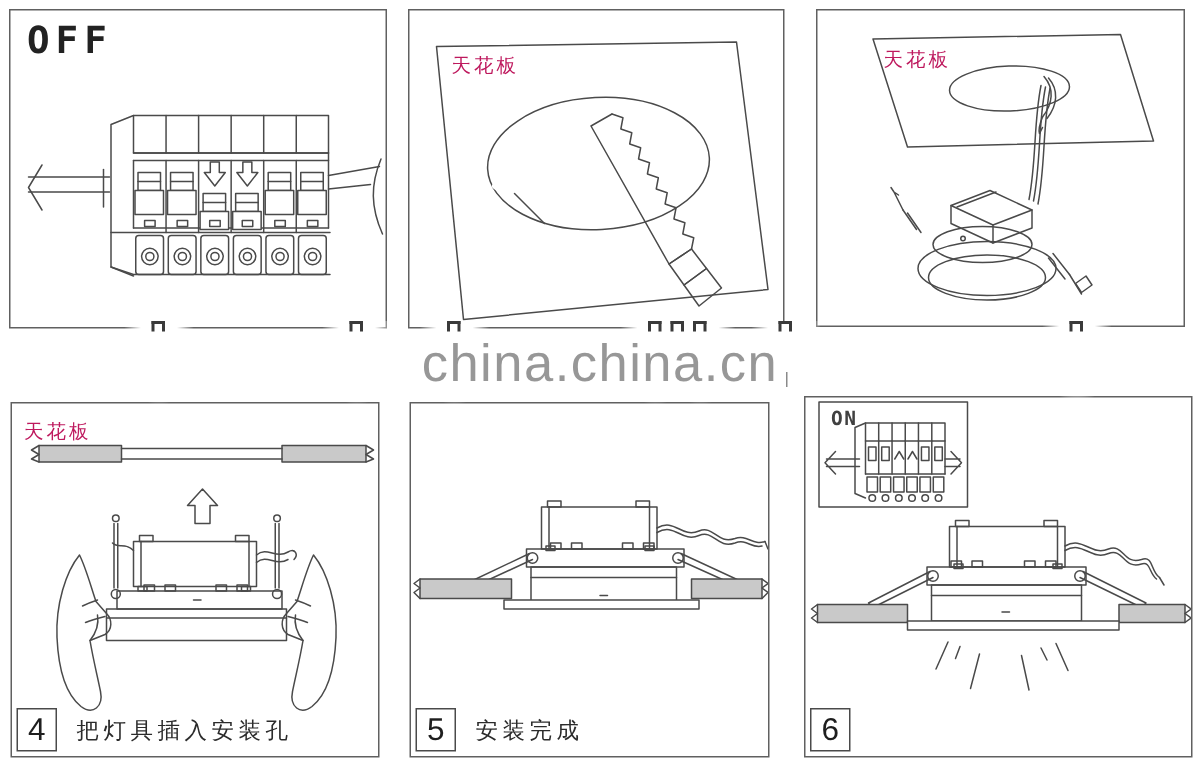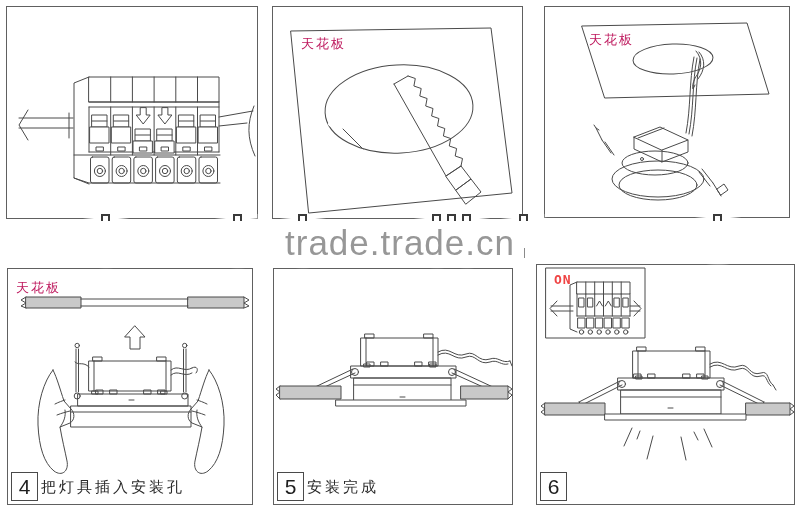--- a/index.html
+++ b/index.html
@@ -5,40 +5,41 @@
   html,body{margin:0;padding:0;background:#fff;}
   #stage{position:relative;width:800px;height:511px;background:#fff;overflow:hidden;
          font-family:"Liberation Sans","DejaVu Sans",sans-serif;}
   .panel{position:absolute;border:1px solid #606060;background:#fff;box-sizing:border-box;}
   .panel svg{position:absolute;left:0;top:0;}
   .lbl{position:absolute;color:#be185d;white-space:nowrap;z-index:3;}
   .ceiling-lbl{font-size:13px;letter-spacing:2px;font-weight:500;}
   .power-lbl{font-family:"DejaVu Sans Mono","Liberation Mono",monospace;
              font-size:25px;font-weight:600;letter-spacing:4px;color:#222;}
   .power-lbl-small{font-family:"DejaVu Sans Mono","Liberation Mono",monospace;
-             font-size:13px;font-weight:700;letter-spacing:1px;color:#ef4444;}
+             font-size:13px;font-weight:700;letter-spacing:1px;color:#404040;}
   .step{position:absolute;left:3px;bottom:3px;display:flex;align-items:center;z-index:3;}
   .step-num{width:25px;height:27px;border:1px solid #4a4a4a;background:#fff;
             font-size:21px;text-align:center;line-height:27px;color:#1e1e1e;}
-  .step-cap{font-size:15px;letter-spacing:3px;color:#2b2b2b;margin-left:3px;padding-top:2px;}
+  .step-cap{font-size:15px;letter-spacing:3px;color:#2b2b2b;margin-left:13px;padding-top:2px;}
   .glow{position:absolute;width:46px;height:56px;z-index:4;
         background:radial-gradient(ellipse at 50% 18%, #fff 0 38%, rgba(255,255,255,0) 72%);}
   .tab{position:absolute;width:9px;height:7px;z-index:5;
        border-top:2px solid #3a3a3a;border-left:2px solid #3a3a3a;border-right:2px solid #3a3a3a;
        box-sizing:border-box;background:#fff;}
   .tick{position:absolute;width:1px;height:10px;background:#8a8a8a;z-index:5;}
   #watermark{position:absolute;left:0;right:0;top:222px;height:42px;line-height:42px;
              text-align:center;font-size:35px;letter-spacing:1px;color:#979797;z-index:6;}
 </style>
 </head>
 <body>
 
 <div id="stage">
 
   <div class="panel" style="left:6px;top:6px;width:252px;height:213px;">
+    <div class="lbl power-lbl" style="left:11px;top:5px;">OFF</div>
     <svg width="250" height="211" viewBox="0 0 250 211" fill="none" stroke="#4a4a4a" stroke-width="1" stroke-linejoin="round" stroke-linecap="round">
       <g>
         <path d="M21,103 L12,118 L21,133"></path>
         <path d="M12,111 H66"></path>
           <path d="M12,121 H66"></path>
         <path d="M62,106 V131"></path>
       </g>
       <g>
         <path d="M212,110 L246,104"></path>
           <path d="M212,119 L240,116"></path>
@@ -366,15 +367,15 @@
   <div class="tab" style="left:101px;top:214px;"></div>
   <div class="tab" style="left:233px;top:214px;"></div>
   <div class="tab" style="left:298px;top:214px;"></div>
   <div class="tab" style="left:432px;top:214px;"></div>
   <div class="tab" style="left:447px;top:214px;"></div>
   <div class="tab" style="left:462px;top:214px;"></div>
   <div class="tab" style="left:519px;top:214px;"></div>
   <div class="tab" style="left:713px;top:214px;"></div>
   <div class="tick" style="left:524px;top:248px;"></div>
 
-  <div id="watermark">trade.trade.cn</div>
+  <div id="watermark">china.china.cn</div>
 
 </div>
 
 </body></html>

